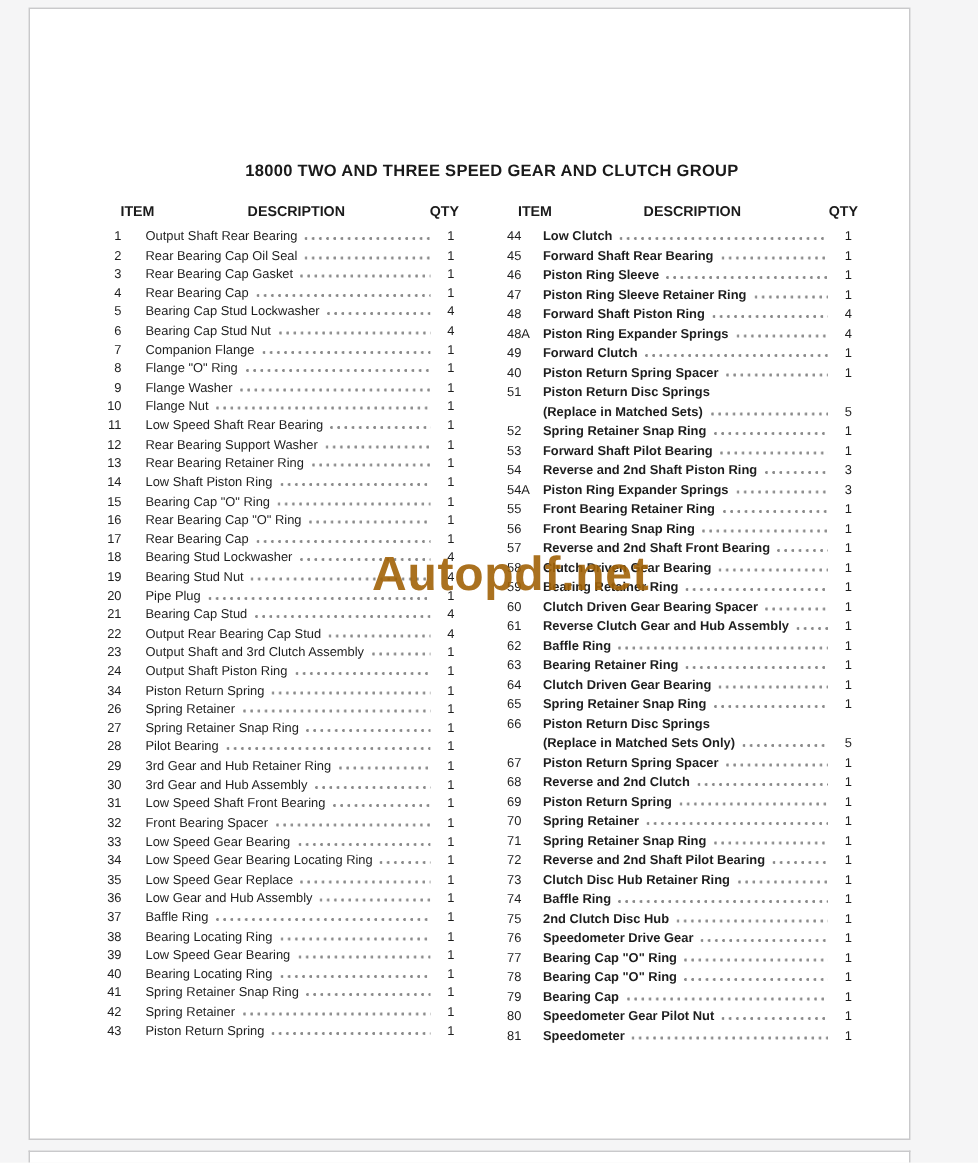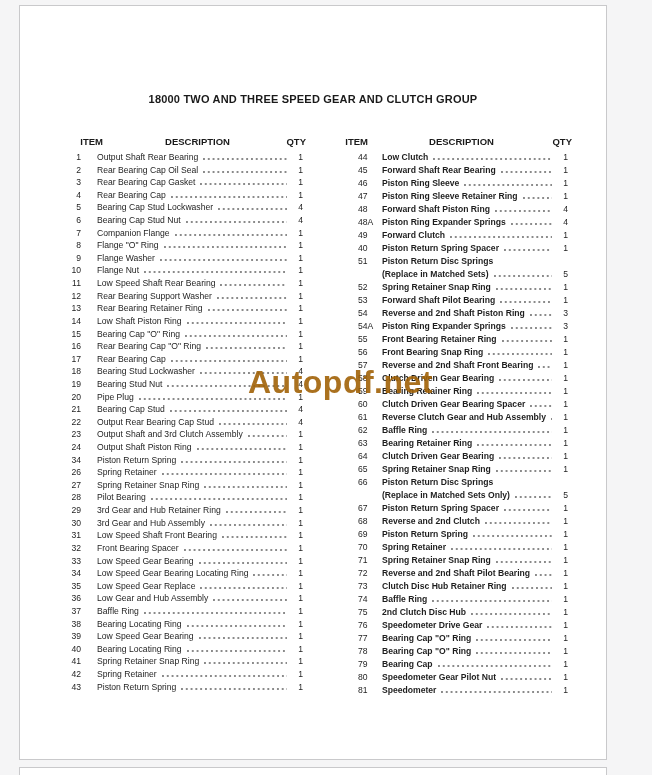--- a/index.html
+++ b/index.html
@@ -31,21 +31,21 @@
     background: #ffffff;
     border: 1px solid #c9c9cb;
     border-bottom: none;
     box-sizing: border-box;
   }
   .title {
     position: absolute;
     top: 87px;
     left: 0;
     width: 100%;
-    margin: 0;
+    margin: 15px;
     text-align: center;
     font-size: 11px;
     font-weight: bold;
     letter-spacing: 0.2px;
     color: #1a1a1a;
   }
   .hdr {
     position: absolute;
     top: 130px;
     font-size: 9.5px;
@@ -66,21 +66,21 @@
     font-size: 8.6px;
     color: #1e1e1e;
   }
   .col-left  { left: 33px;  width: 250px; }
   .col-right { left: 318px; width: 230px; }
   .line {
     display: flex;
     align-items: baseline;
   }
   .col-left  .line { height: 12.62px; }
-  .col-right .line { height: 13px; margin-left: 20px; }
+  .col-right .line { height: 13px; }
   .num {
     flex: none;
     width: 28px;
     text-align: right;
   }
   .col-right .num {
     width: 22px;
     text-align: left;
   }
   .desc {

